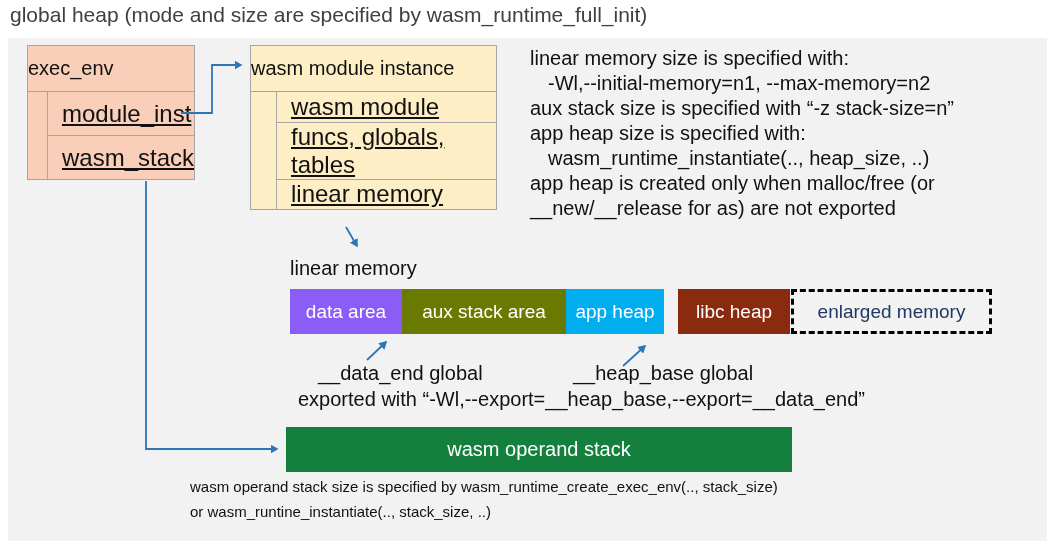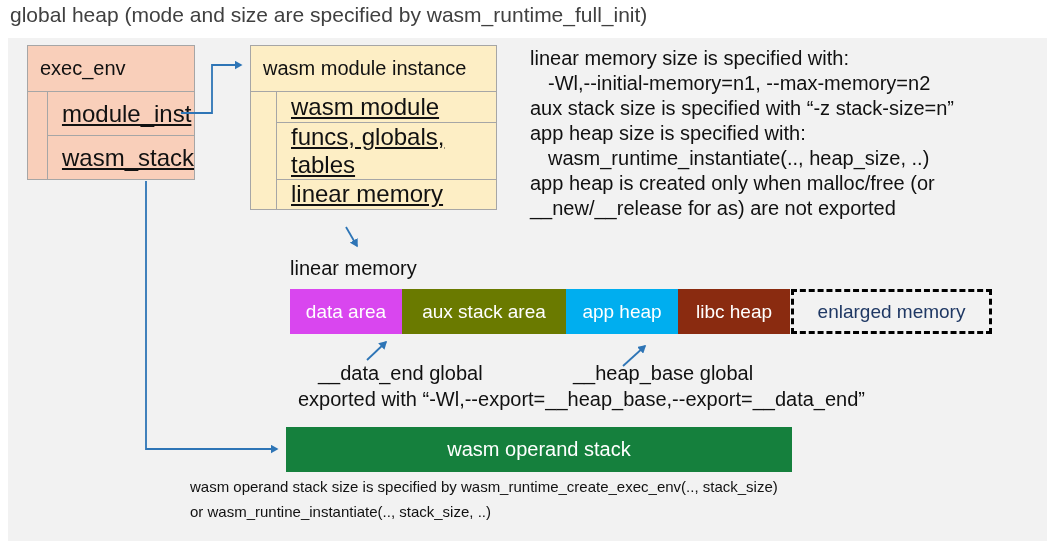--- a/index.html
+++ b/index.html
@@ -15,21 +15,21 @@
   .panel {
     position:absolute; left:8px; top:38px; width:1039px; height:503px;
     background:#f2f2f2;
   }
   
   .struct-box { position:absolute; border:1px solid #a6a6a6; box-sizing:border-box; display:flex; flex-direction:column; }
   .box-pink  { background:#f9cfba; }
   .box-cream { background:#fdeec5; }
   .struct-header {
     height:45px; flex:0 0 45px; display:flex; align-items:center;
-    padding-left:12px; border-bottom:1px solid #a6a6a6; font-size:20px;
+    border-bottom:1px solid #a6a6a6; font-size:20px;
   }
   .struct-body { flex:1; display:flex; min-height:0; }
   .struct-strip { width:25px; border-right:1px solid #a6a6a6; }
   .struct-rows { flex:1; display:flex; flex-direction:column; }
   .struct-row {
     flex:1; display:flex; align-items:center; padding-left:14px;
     border-bottom:1px solid #a6a6a6; font-size:24px;text-decoration:underline;
   }
   .struct-row:last-child { border-bottom:none; }
 
@@ -42,23 +42,23 @@
   .notes .indent { padding-left:18px; }
 
   .lm-label { position:absolute; left:290px; top:257px; font-size:20px; }
 
   
   .seg {
     position:absolute; top:289px; height:45px; box-sizing:border-box;
     display:flex; align-items:center; justify-content:center;
     font-size:19px; color:#fff; white-space:nowrap;
   }
-  .seg-data   { left:290px; width:112px; background:#d946ef; }
+  .seg-data   { left:290px; width:112px; background:#8b5cf6; }
   .seg-aux    { left:402px; width:164px; background:#6a7a00; }
-  .seg-app    { left:566px; width:112px; background:#00aeef; }
+  .seg-app    { left:566px; width:98px; background:#00aeef; }
   .seg-libc   { left:678px; width:112px; background:#8a2b10; }
   .seg-enl    {
     left:791px; width:201px; background:transparent;
     border:3px dashed #000; color:#1f3864;
   }
 
   .global-label { position:absolute; font-size:20px; white-space:nowrap; color:#111; }
   .lbl-data-end  { left:318px; top:362px; }
   .lbl-heap-base { left:573px; top:362px; }
   .lbl-export    { left:298px; top:388px; }

